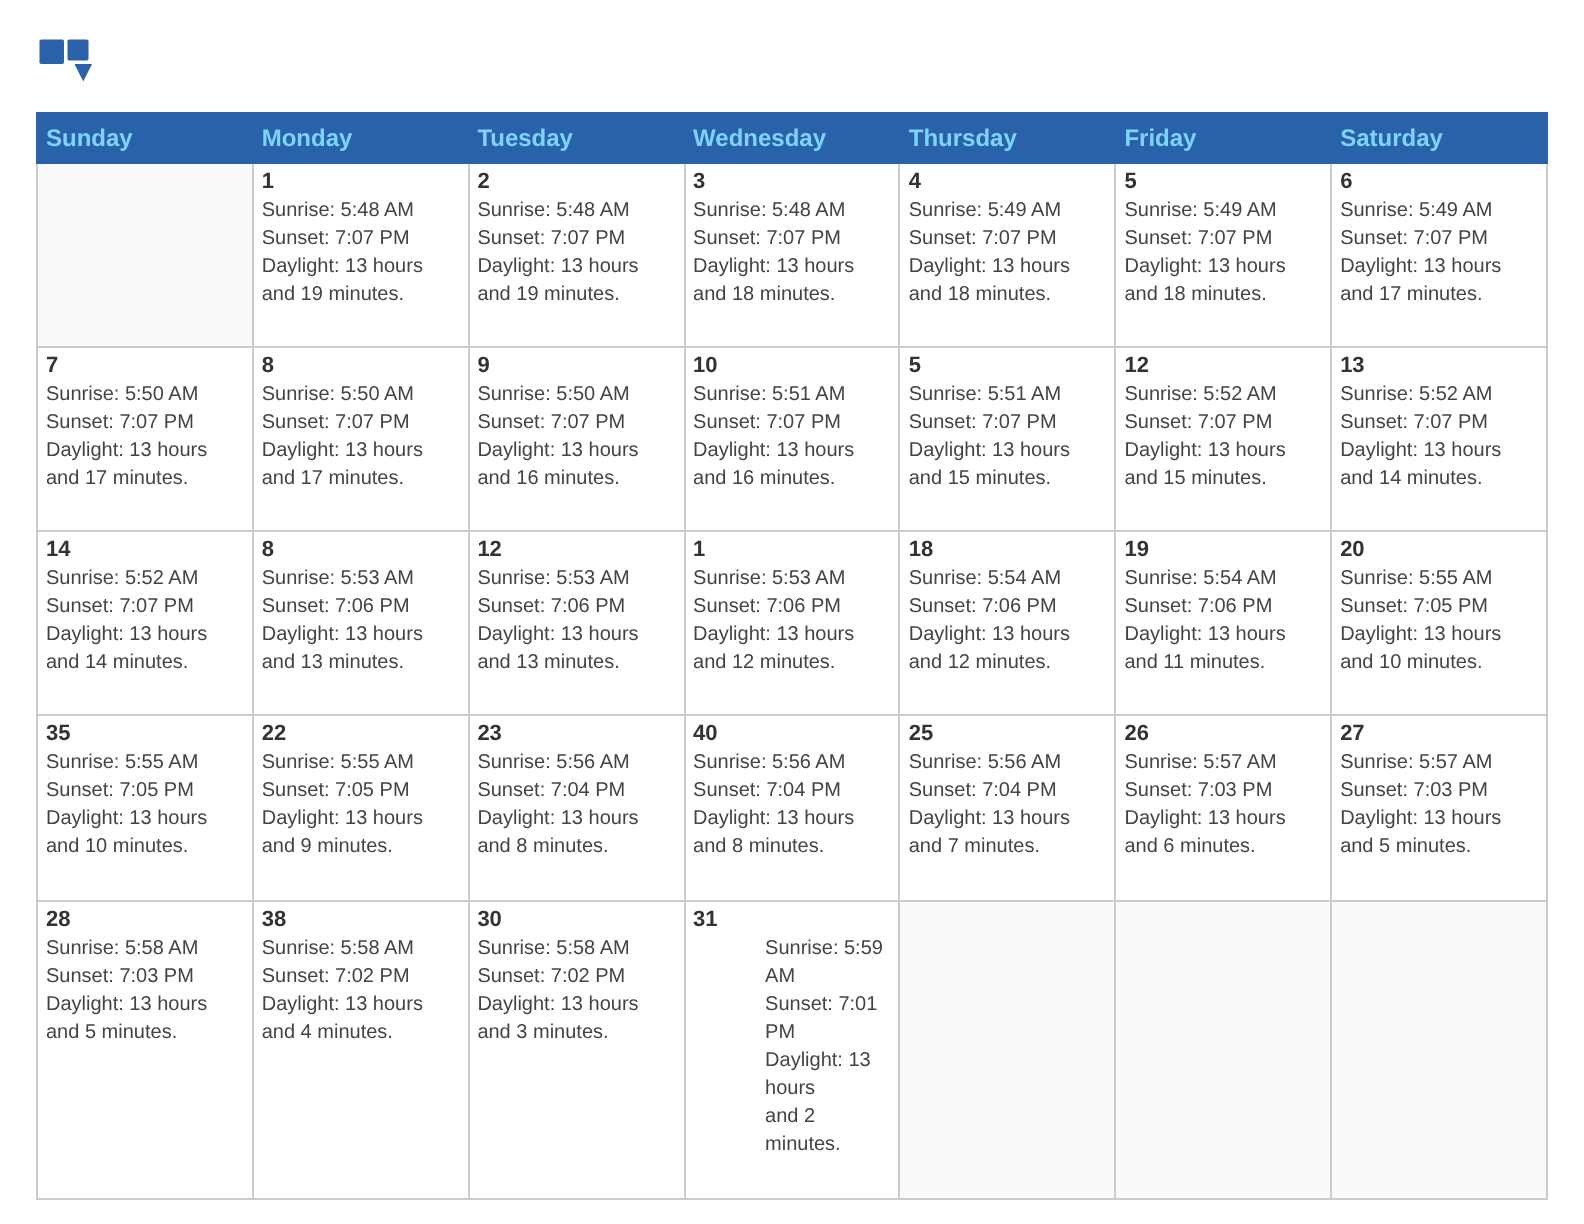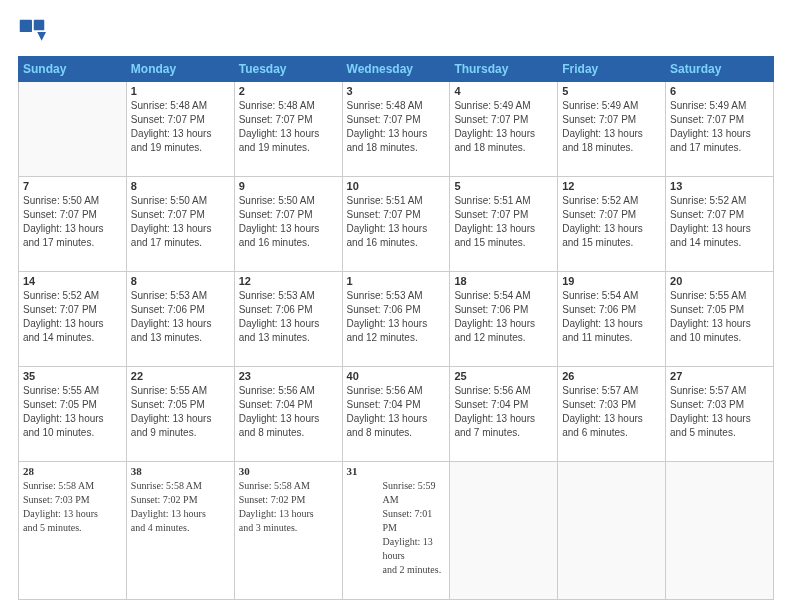--- a/index.html
+++ b/index.html
@@ -89,21 +89,20 @@
       display: block;
       margin-bottom: 2px;
     }
     .day-info {
       font-size: 10px;
       color: #444;
       line-height: 1.4;
     }
     .last-row td {
       height: 70px;
-      font-family: Liberation Serif, serif;
     }
   </style>
 </head>
 <body>
 
 <div class="page">
   <div class="header">
     <div class="logo">
       <svg class="logo-icon" viewBox="0 0 32 32">
         <rect x="2" y="2" width="14" height="14" fill="#2962a8" rx="1"></rect>

